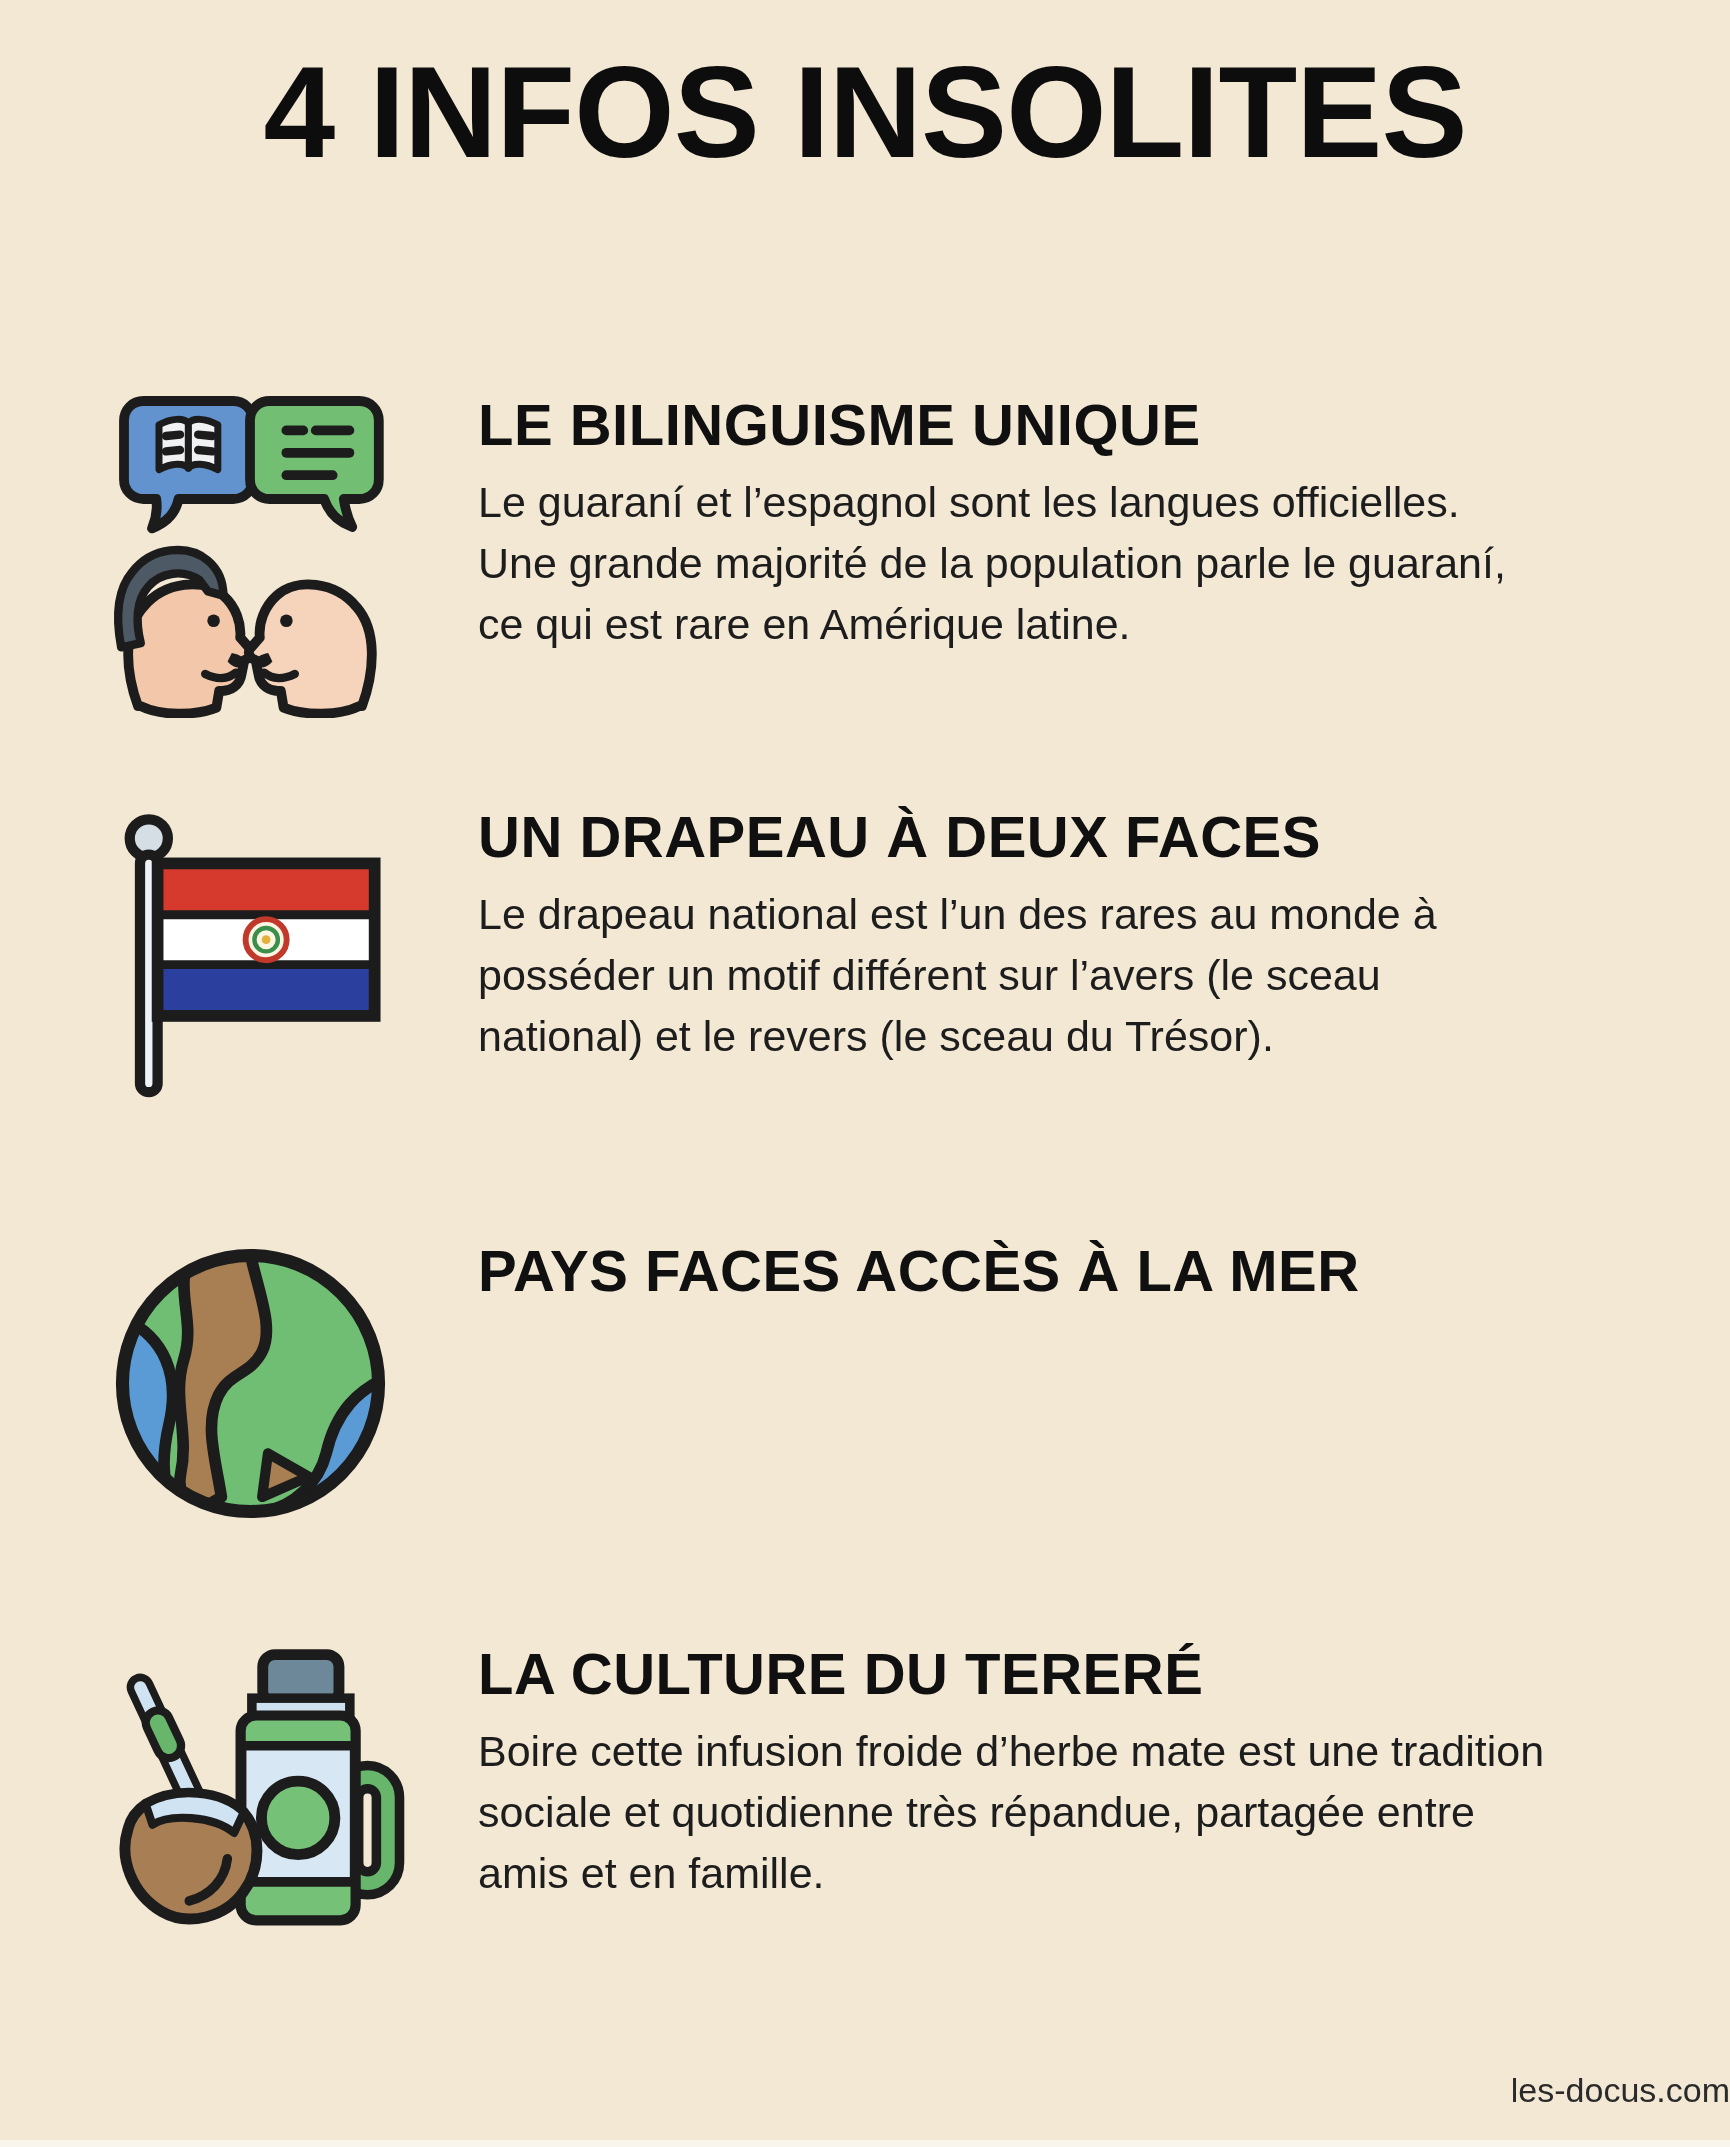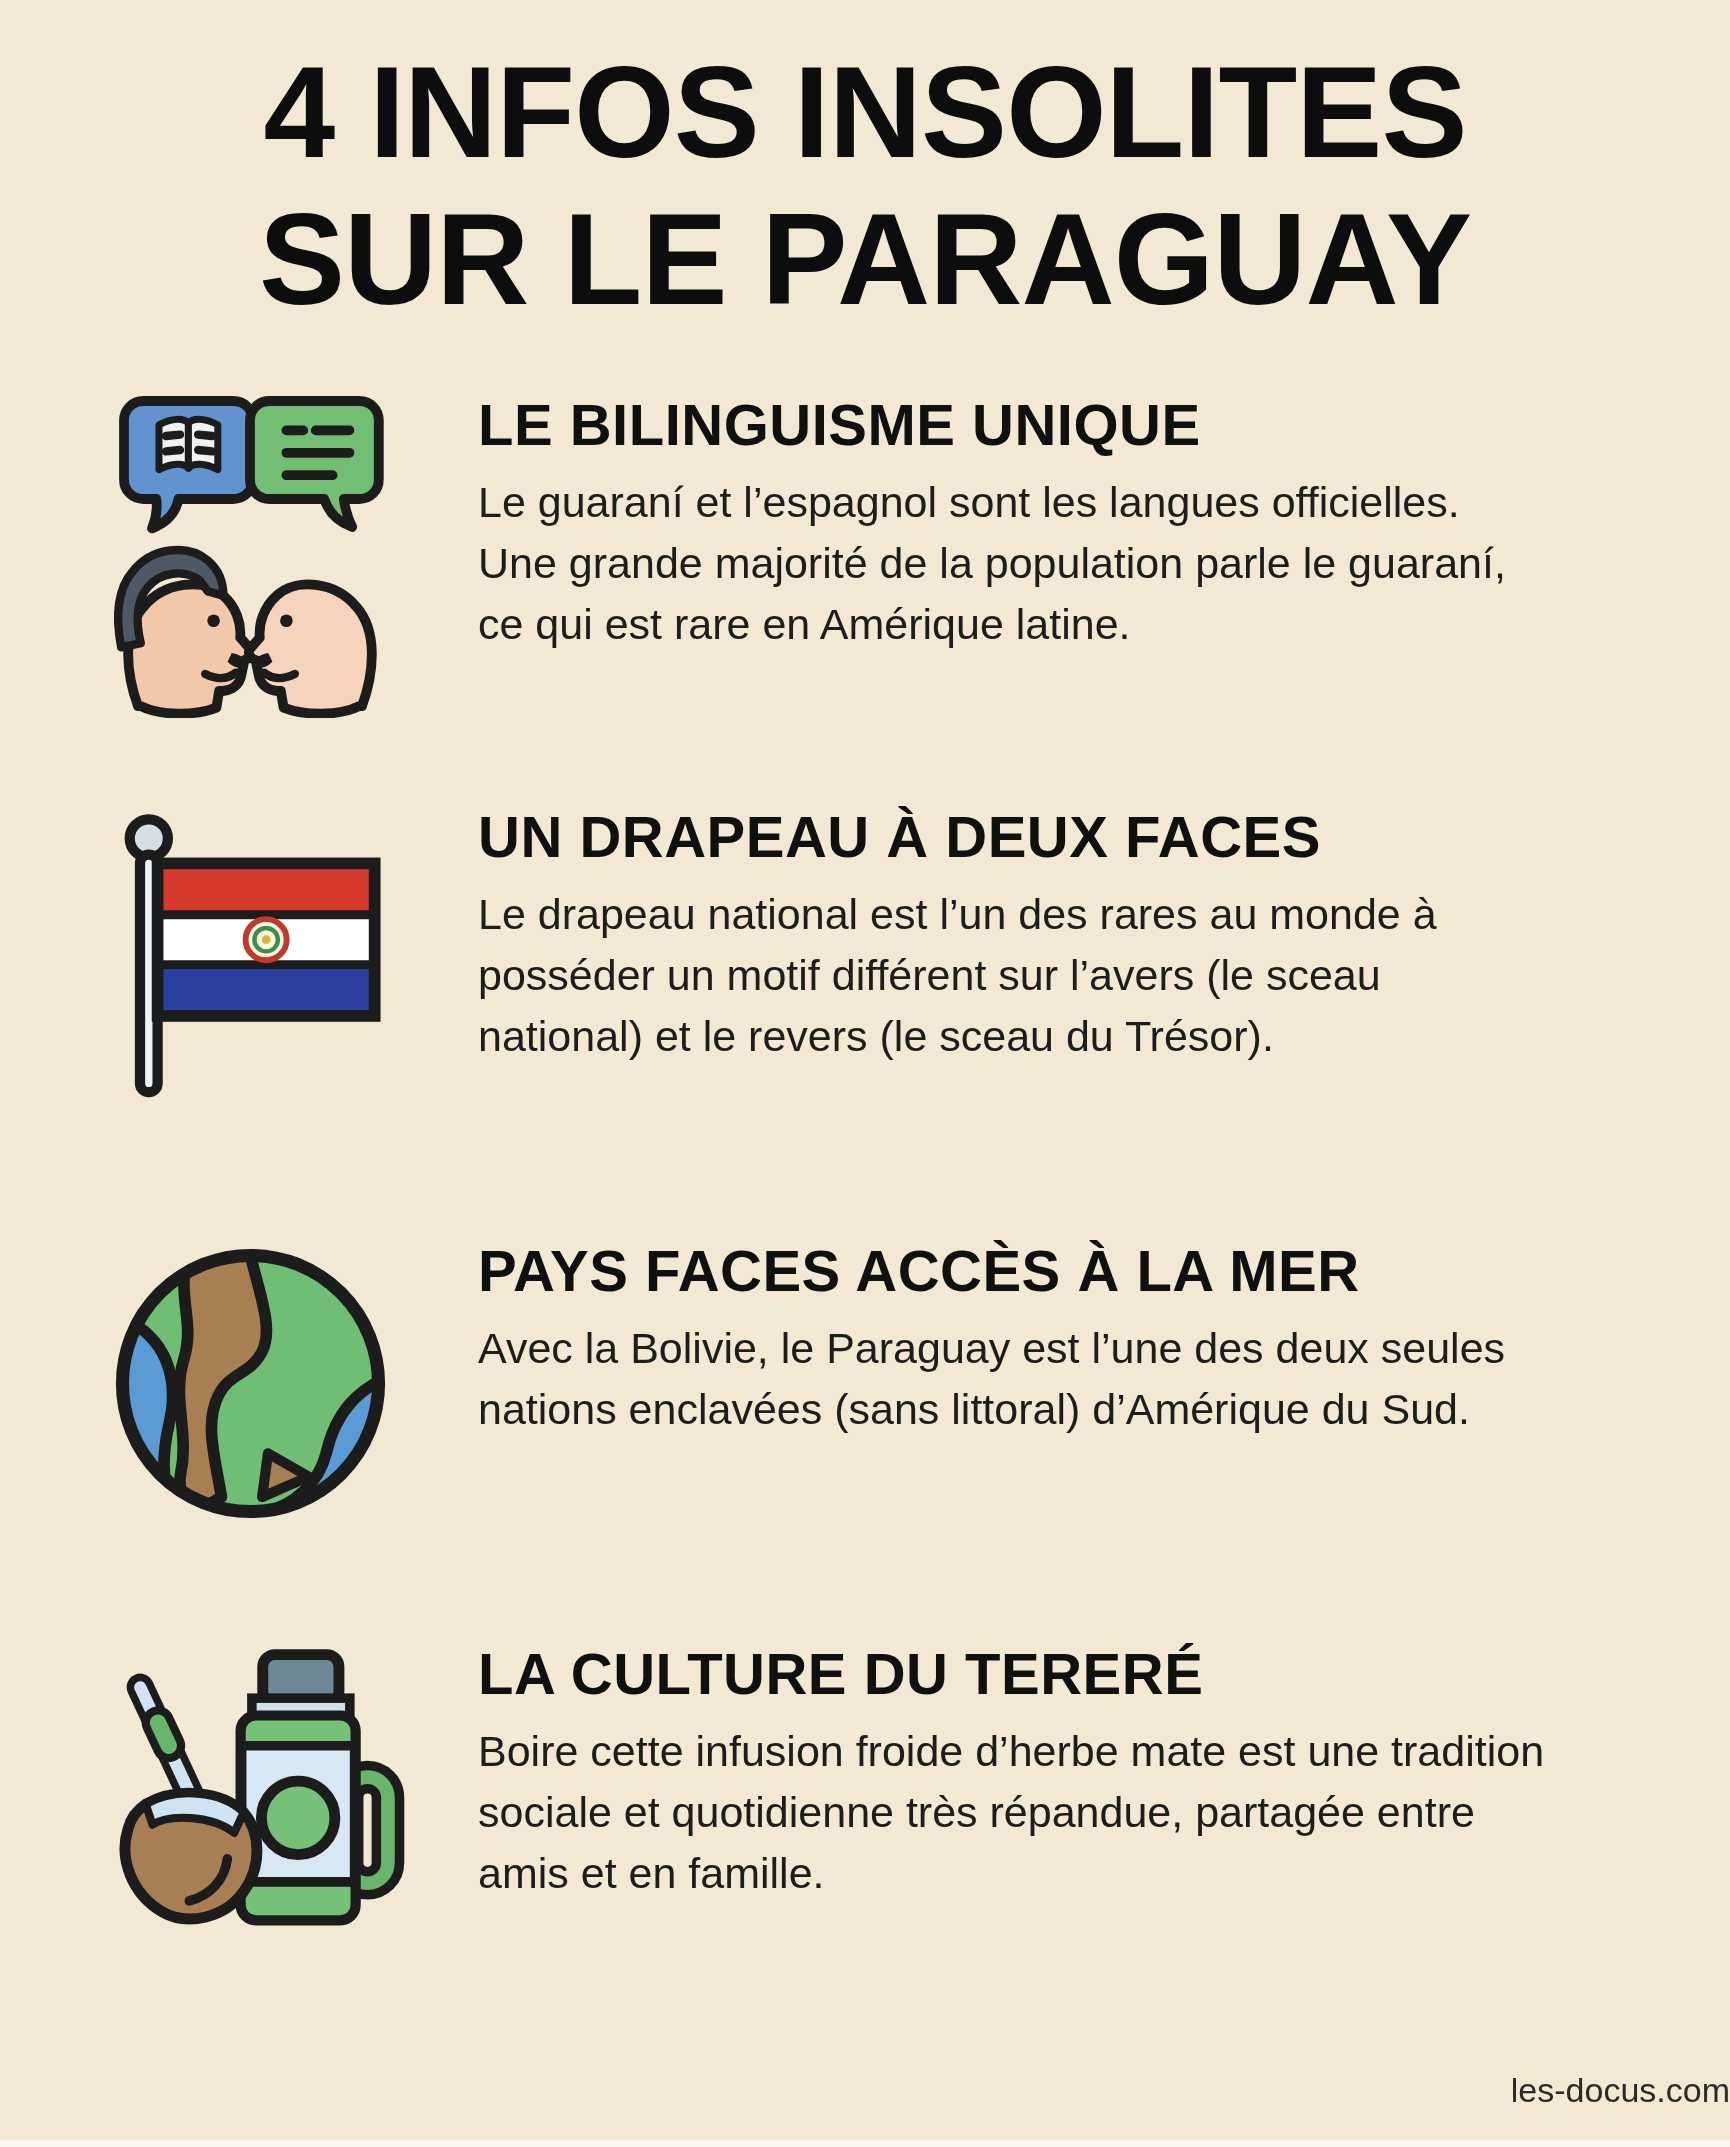--- a/index.html
+++ b/index.html
@@ -54,21 +54,20 @@
   }
   svg { display:block; }
 </style>
 </head>
 <body>
 
 <div class="page">
 
   <div class="title">
     <div>4 INFOS INSOLITES</div>
-    <div>SUR LE PARAGUAY</div>
   </div>
 
   <div class="section s2">
     <div class="icon-box">
       <svg width="308" height="308" viewBox="0 0 210 205">
         <circle cx="36" cy="21" r="13" fill="#d5dde5" stroke="#1c1c1c" stroke-width="7"></circle>
         <rect x="30" y="32" width="12" height="162" rx="6" fill="#eef3f7" stroke="#1c1c1c" stroke-width="7"></rect>
         <rect x="42" y="38" width="148" height="104" fill="#ffffff" stroke="none"></rect>
         <rect x="42" y="38" width="148" height="35" fill="#d53a2c"></rect>
         <rect x="42" y="107" width="148" height="35" fill="#2b3f9f"></rect>
@@ -143,21 +142,20 @@
           <path d="M14,56 C40,68 52,94 44,128 C38,154 40,176 50,192 L-4,196 L-6,54 Z" fill="#5b9bd5" stroke="#1c1c1c" stroke-width="8"></path>
           <path d="M204,92 C172,102 158,122 152,148 C147,168 130,184 110,188 L122,206 L208,204 Z" fill="#5b9bd5" stroke="#1c1c1c" stroke-width="8"></path>
           <path d="M56,14 C50,44 62,58 54,84 C46,110 58,134 52,162 C50,172 54,182 60,190 L80,178 C76,152 68,128 78,108 C86,92 100,94 108,78 C116,62 106,38 100,12 C86,6 70,8 56,14 Z" fill="#a87f52" stroke="#1c1c1c" stroke-width="8" stroke-linejoin="round"></path>
           <path d="M112,148 L140,164 L108,178 Z" fill="#a87f52" stroke="#1c1c1c" stroke-width="7" stroke-linejoin="round"></path>
         </g>
         <circle cx="100" cy="100" r="88" fill="none" stroke="#1c1c1c" stroke-width="9"></circle>
       </svg>
     </div>
     <div class="content">
       <h2>PAYS FACES ACCÈS À LA MER</h2>
-      <p>Avec la Bolivie, le Paraguay est l’une des deux seules nations enclavées (sans littoral) d’Amérique du Sud.</p>
     </div>
   </div>
 
   <div class="section s4">
     <div class="icon-box">
       <svg width="313" height="313" viewBox="0 0 230 230">
 
         <rect x="186" y="100" width="30" height="78" rx="15" fill="none" stroke="#1c1c1c" stroke-width="24"></rect>
         <rect x="186" y="100" width="30" height="78" rx="15" fill="none" stroke="#68b56c" stroke-width="10"></rect>
 

